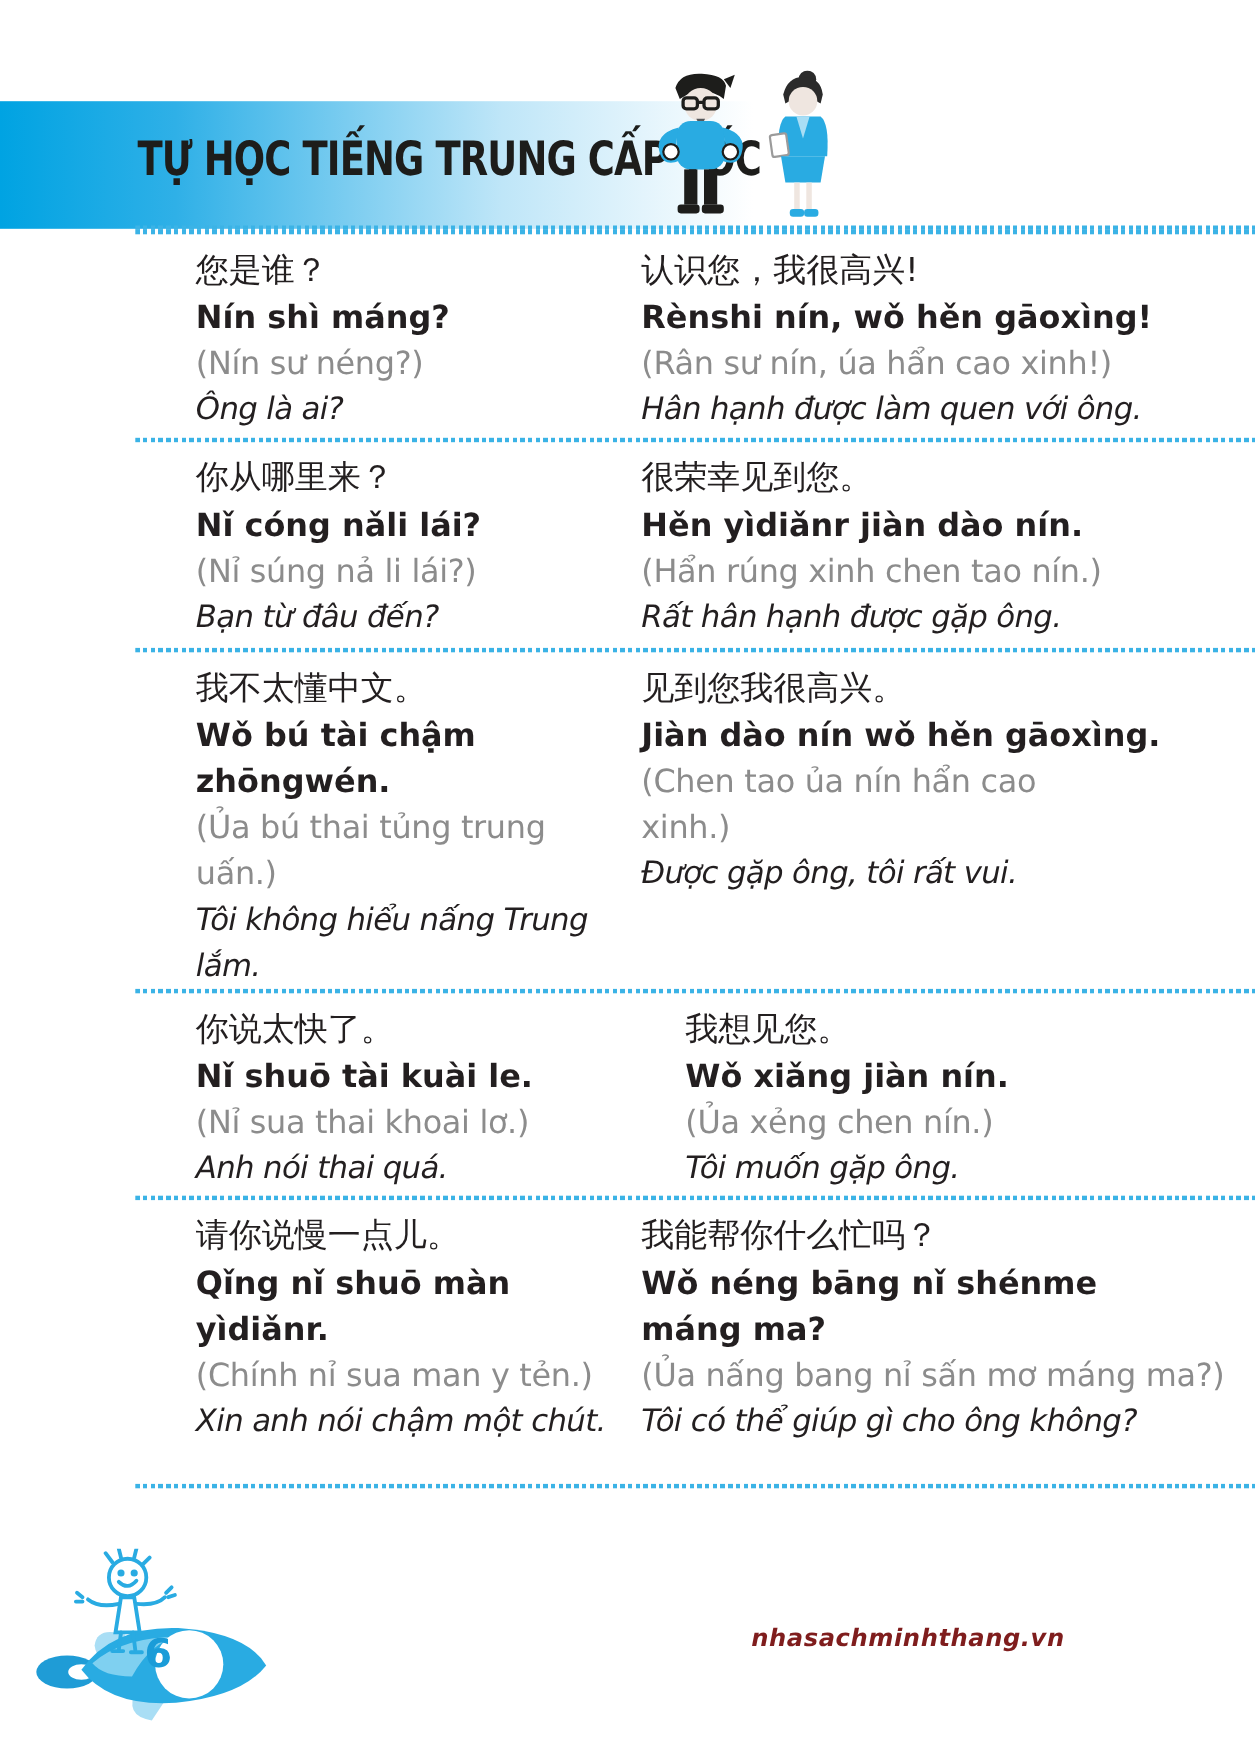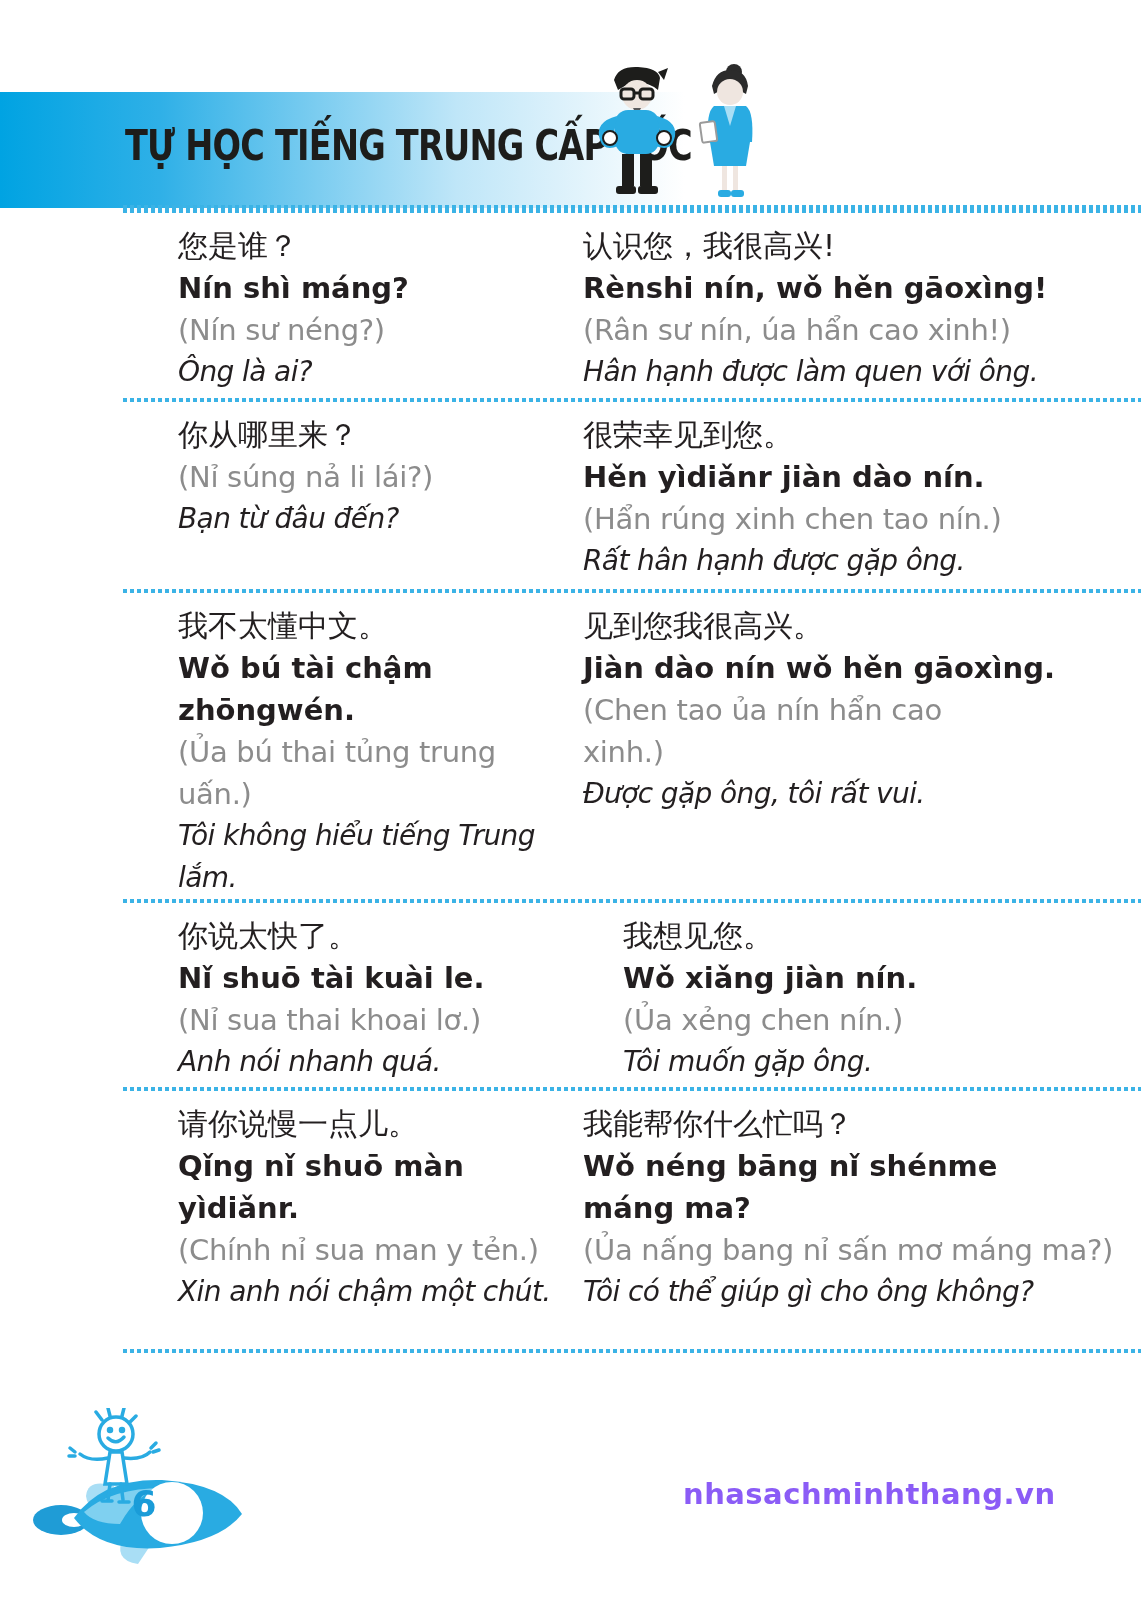--- a/index.html
+++ b/index.html
@@ -39,21 +39,21 @@
   .h4 { min-height:231px; } .h5 { min-height:184px;gap:40px; } .h6 { min-height:258px; }
   
   .rocket-wrap { position:absolute; left:28px; top:1408px; width:220px; height:165px; }
   .page-number {
     position:absolute; left:113px; top:1472px; width:62px; height:62px;
     display:flex; align-items:center; justify-content:center;
     font-size:36px; font-weight:bold; color:#1a9cd8;
   }
   .website {
     position:absolute; left:683px; top:1477px;
-    font-size:29px; font-weight:bold; color:#8b5cf6; letter-spacing:0.5px;
+    font-size:22px; font-weight:bold; color:#7f1d1d; letter-spacing:0.5px;font-style:italic;
   }
 </style>
 </head>
 <body>
 
 <div class="page">
 
   <div class="header-band"></div>
   <h1 class="header-title">TỰ HỌC TIẾNG TRUNG CẤP TỐC</h1>
 
@@ -110,55 +110,56 @@
         <div class="pinyin">Rènshi nín, wǒ hěn gāoxìng!</div>
         <div class="phonetic">(Rân sư nín, úa hẩn cao xinh!)</div>
         <div class="meaning">Hân hạnh được làm quen với ông.</div>
       </div>
     </div>
 
     <div class="rule dotted"></div>
     <div class="row h3">
       <div class="cell">
         <div class="hanzi">你从哪里来？</div>
+        <div class="pinyin">Nǐ cóng nǎli lái?</div>
         <div class="phonetic">(Nỉ súng nả li lái?)</div>
         <div class="meaning">Bạn từ đâu đến?</div>
       </div>
       <div class="cell">
         <div class="hanzi">很荣幸见到您。</div>
         <div class="pinyin">Hěn yìdiǎnr jiàn dào nín.</div>
         <div class="phonetic">(Hẩn rúng xinh chen tao nín.)</div>
         <div class="meaning">Rất hân hạnh được gặp ông.</div>
       </div>
     </div>
 
     <div class="rule dotted"></div>
     <div class="row h4">
       <div class="cell">
         <div class="hanzi">我不太懂中文。</div>
         <div class="pinyin">Wǒ bú tài chậm zhōngwén.</div>
         <div class="phonetic">(Ủa bú thai tủng trung uấn.)</div>
-        <div class="meaning">Tôi không hiểu tiếng Trung lắm.</div>
+        <div class="meaning">Tôi không hiểu nấng Trung lắm.</div>
       </div>
       <div class="cell">
         <div class="hanzi">见到您我很高兴。</div>
         <div class="pinyin">Jiàn dào nín wǒ hěn gāoxìng.</div>
         <div class="phonetic">(Chen tao ủa nín hẩn cao
 xinh.)</div>
         <div class="meaning">Được gặp ông, tôi rất vui.</div>
       </div>
     </div>
 
     <div class="rule dotted"></div>
     <div class="row h5">
       <div class="cell">
         <div class="hanzi">你说太快了。</div>
         <div class="pinyin">Nǐ shuō tài kuài le.</div>
         <div class="phonetic">(Nỉ sua thai khoai lơ.)</div>
-        <div class="meaning">Anh nói nhanh quá.</div>
+        <div class="meaning">Anh nói thai quá.</div>
       </div>
       <div class="cell">
         <div class="hanzi">我想见您。</div>
         <div class="pinyin">Wǒ xiǎng jiàn nín.</div>
         <div class="phonetic">(Ủa xẻng chen nín.)</div>
         <div class="meaning">Tôi muốn gặp ông.</div>
       </div>
     </div>
 
     <div class="rule dotted"></div>

